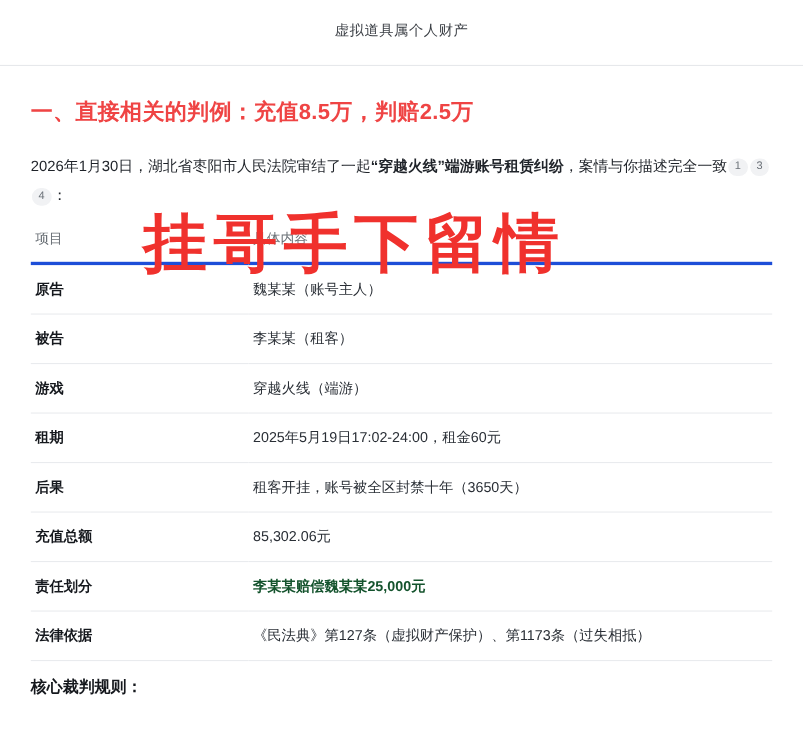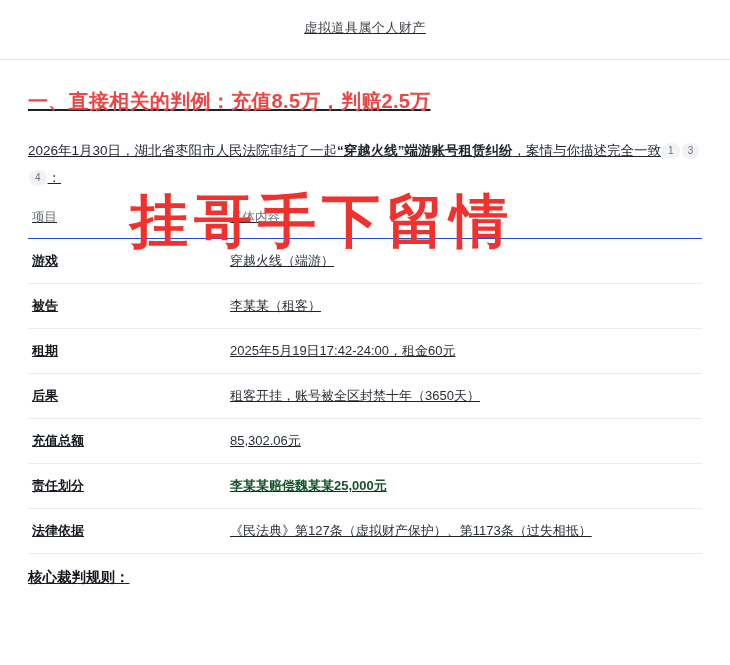--- a/index.html
+++ b/index.html
@@ -12,21 +12,20 @@
     background: #ffffff;
     font-family: "Liberation Sans", sans-serif;
     color: #1f2329;
     overflow: hidden;
     position: relative;
   }
   .page {
     position: relative;
     width: 730px;
     height: 665px;
-    text-decoration: underline;
   }
   .top-caption {
     text-align: center;
     font-size: 13px;
     color: #3b3f45;
     padding-top: 19px;
     letter-spacing: 0.5px;
   }
   .rule {
     border: none;
@@ -73,21 +72,21 @@
   table.case-table td {
     text-align: left;
     padding: 13px 4px;
     border-bottom: 1px solid #e9ebee;
     vertical-align: middle;
   }
   table.case-table th {
     font-weight: normal;
     color: #6a7076;
     font-size: 12.5px;
-    border-bottom: 1px solid #1d4ed8;
+    border-bottom: 3px solid #1d4ed8;
     padding-top: 6px;
     padding-bottom: 12px;
   }
   table.case-table th.col-item {
     width: 190px;
   }
   table.case-table td.key {
     font-weight: bold;
     color: #15181d;
     width: 190px;
@@ -135,30 +134,34 @@
 
     <table class="case-table">
       <thead>
         <tr>
           <th class="col-item">项目</th>
           <th>具体内容</th>
         </tr>
       </thead>
       <tbody>
         <tr>
-          <td class="key">游戏</td>
-          <td class="val">穿越火线（端游）</td>
+          <td class="key">原告</td>
+          <td class="val">魏某某（账号主人）</td>
         </tr>
         <tr>
           <td class="key">被告</td>
           <td class="val">李某某（租客）</td>
         </tr>
         <tr>
+          <td class="key">游戏</td>
+          <td class="val">穿越火线（端游）</td>
+        </tr>
+        <tr>
           <td class="key">租期</td>
-          <td class="val">2025年5月19日17:42-24:00，租金60元</td>
+          <td class="val">2025年5月19日17:02-24:00，租金60元</td>
         </tr>
         <tr>
           <td class="key">后果</td>
           <td class="val">租客开挂，账号被全区封禁十年（3650天）</td>
         </tr>
         <tr>
           <td class="key">充值总额</td>
           <td class="val">85,302.06元</td>
         </tr>
         <tr>

